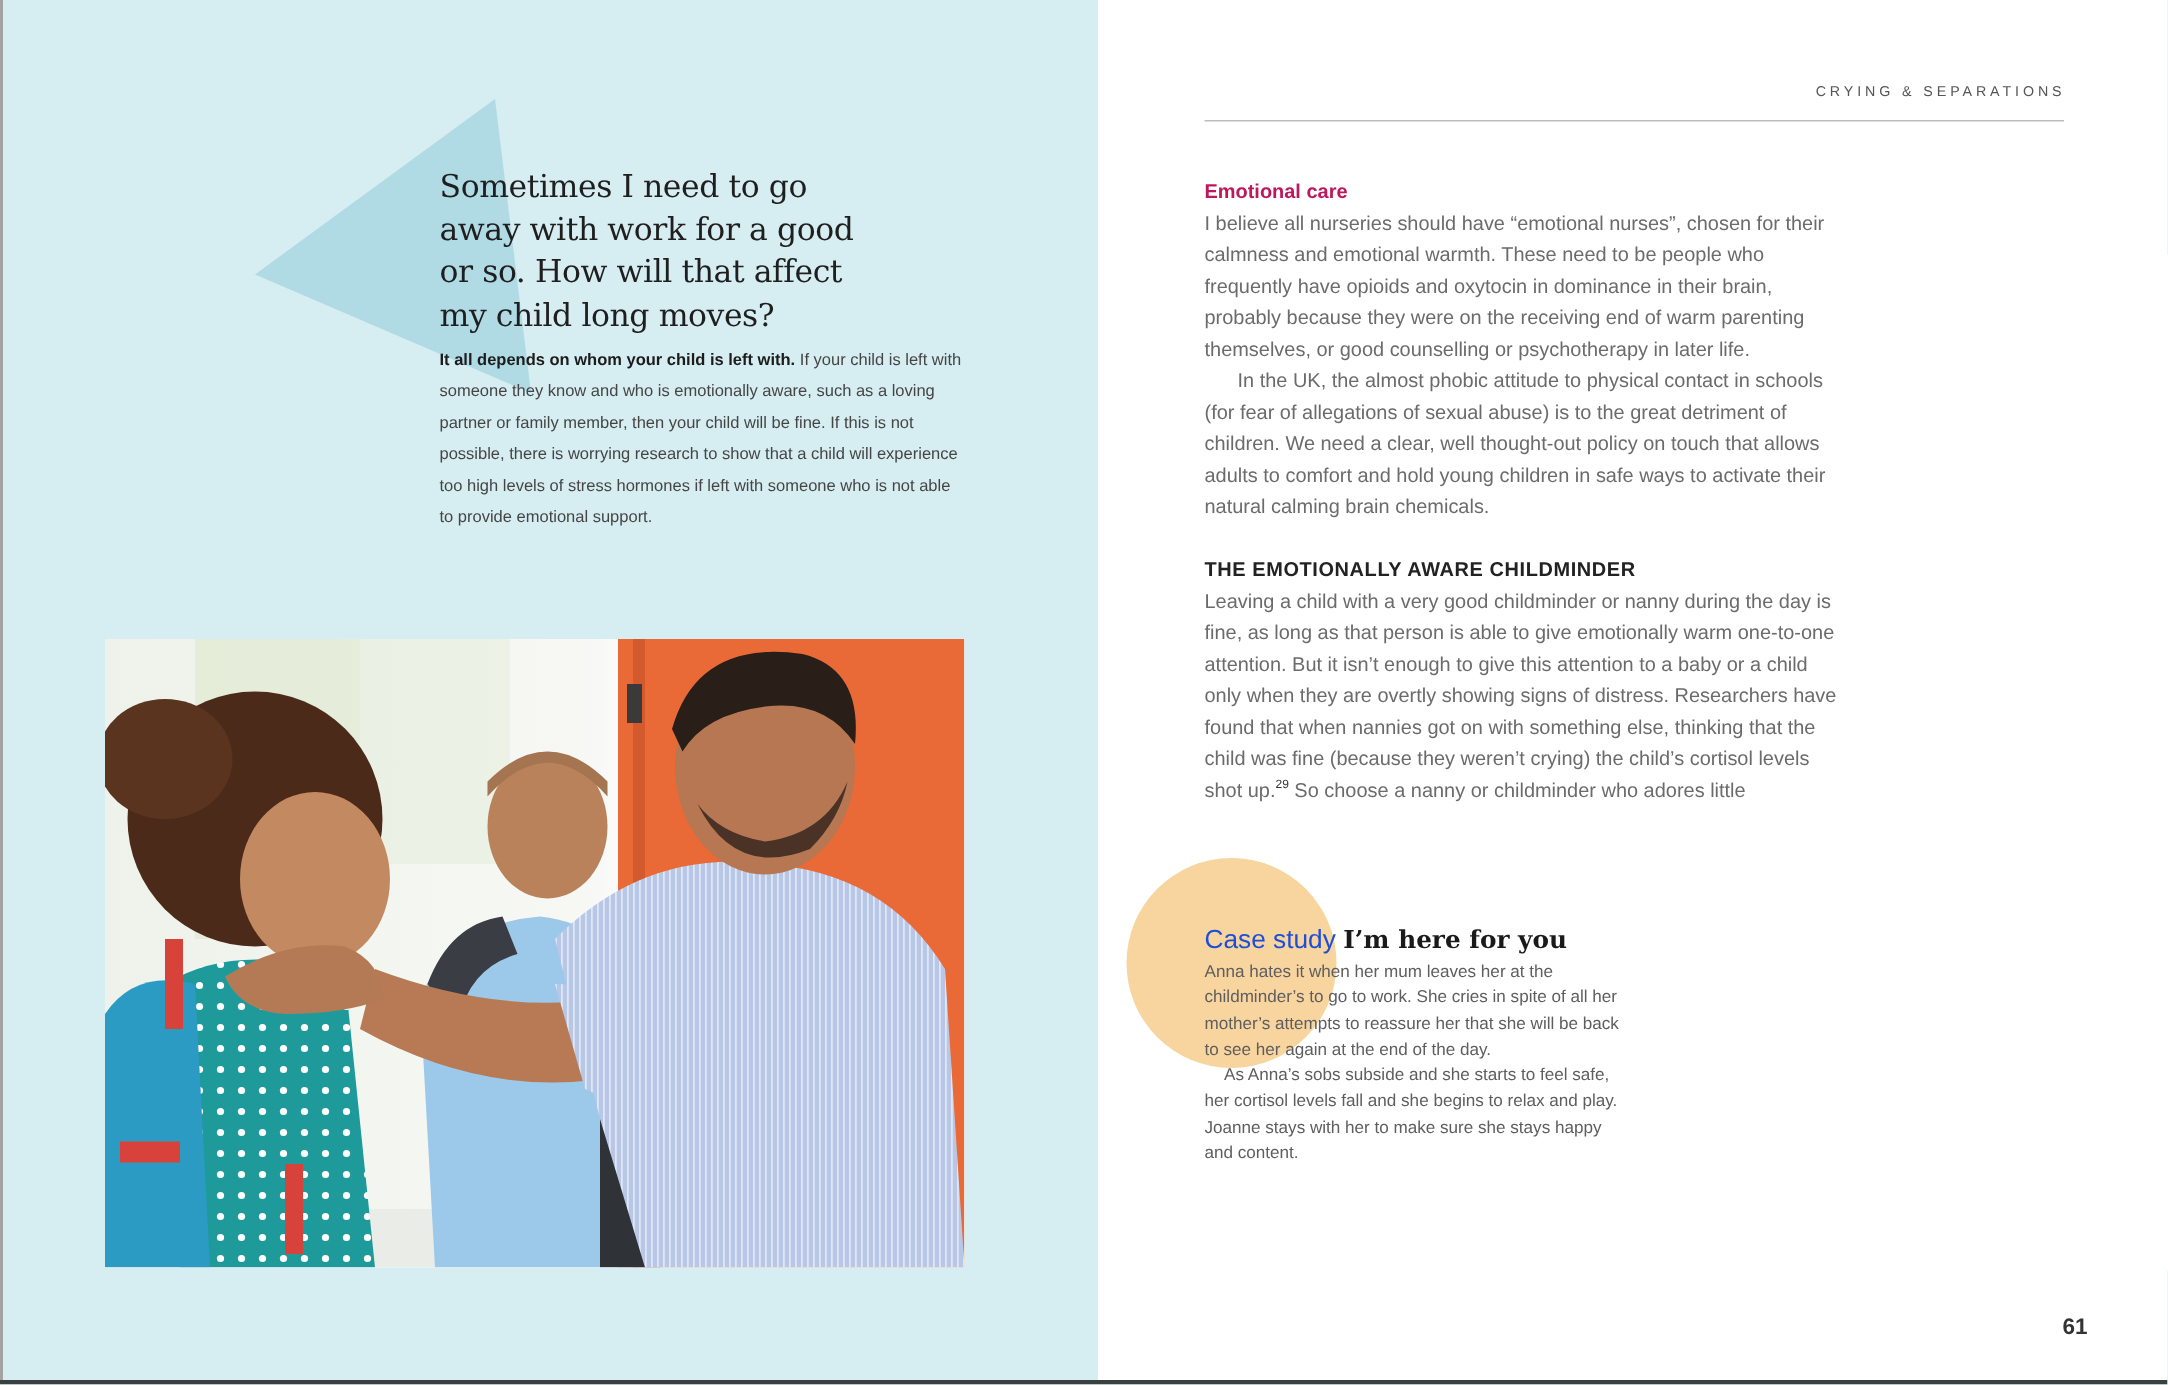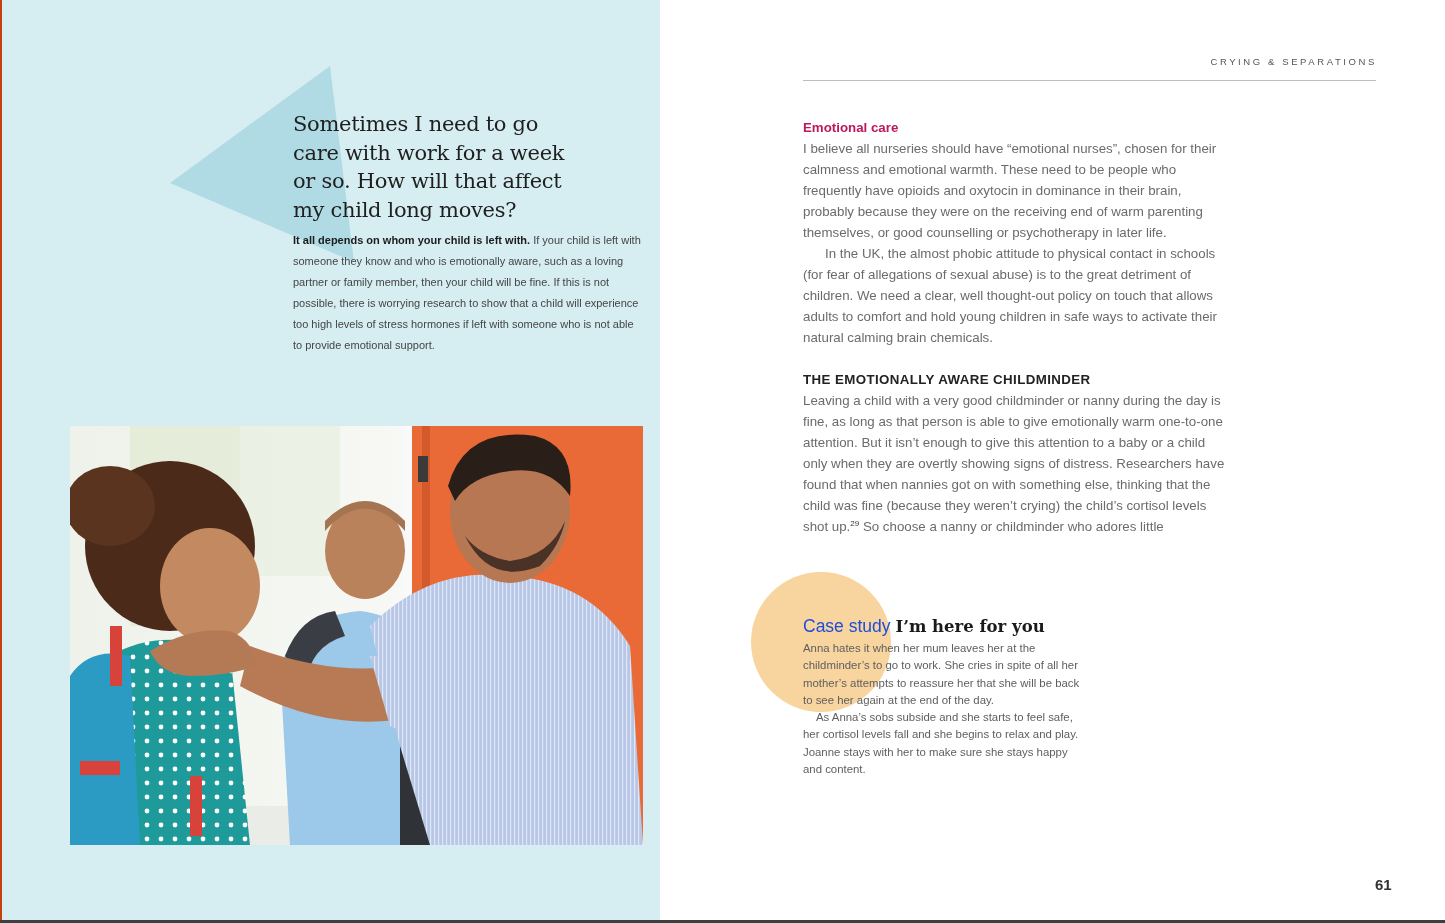--- a/index.html
+++ b/index.html
@@ -2,23 +2,23 @@
 <html><head>
 <meta charset="utf-8">
 <style>
   html, body { margin: 0; padding: 0; }
   body {
     width: 1445px; height: 923px; position: relative; overflow: hidden;
     background: #ffffff;
     font-family: "Liberation Sans", "DejaVu Sans", sans-serif;
   }
   .left-page {
-    position: absolute; left: 0; top: 0; width: 660px; height: 920px;
+    position: absolute; left: 0; top: 0; width: 732px; height: 920px;
     background: #d6edf2;
-    border-left: 2px solid #c2410c;
+    border-left: 2px solid #a3a3a3;
     box-sizing: border-box;
   }
   .triangle {
     position: absolute; left: 0; top: 0; width: 722px; height: 923px;
     pointer-events: none;
   }
   .question {
     position: absolute; left: 291px; top: 110px; width: 300px;
     font-family: "DejaVu Serif", "Liberation Serif", serif;
     font-size: 21px; line-height: 28.5px; color: #1f1f1f;
@@ -78,21 +78,21 @@
 </head>
 <body>
 
 <div class="left-page">
   <svg class="triangle" viewBox="0 0 722 923" width="722" height="923">
     <polygon points="168,183 328,66 352,262" fill="#a9d7e3" opacity="0.85"></polygon>
   </svg>
 
   <div class="question">
     <div>Sometimes I need to go</div>
-    <div>care with work for a week</div>
+    <div>away with work for a good</div>
     <div>or so. How will that affect</div>
     <div>my child long moves?</div>
   </div>
 
   <p class="answer"><span class="lead">It all depends on whom your child is left with.</span><span> If your child is left with someone they know and who is emotionally aware, such as a loving partner or family member, then your child will be fine. If this is not possible, there is worrying research to show that a child will experience too high levels of stress hormones if left with someone who is not able to provide emotional support.</span></p>
 
   <div class="photo">
     <svg width="573" height="419" viewBox="0 0 573 419">
       <defs>
         <linearGradient id="bg" x1="0" y1="0" x2="1" y2="0">

